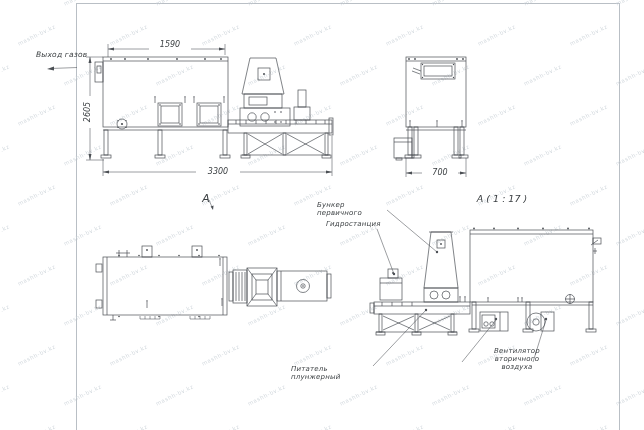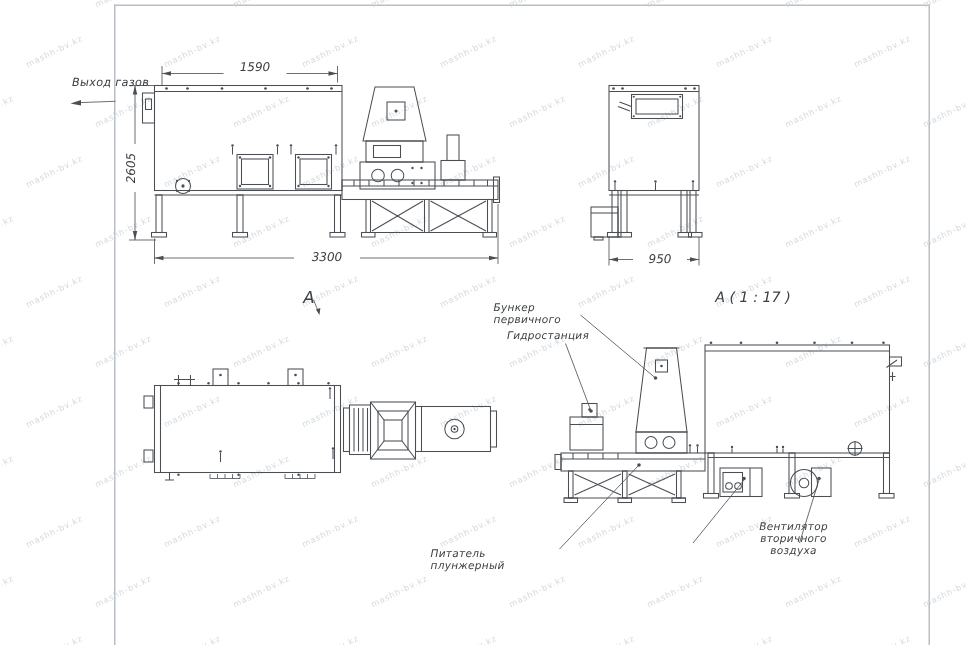--- a/index.html
+++ b/index.html
@@ -7,21 +7,21 @@
           font-family:"DejaVu Sans",sans-serif;}
   .sheet-border{position:absolute;left:76px;top:3px;width:542px;height:426px;
                 border:1px solid var(--sheet_border,#b9bfc5);border-bottom:none;}
   .wm-layer{position:absolute;left:0;top:0;width:644px;height:430px;pointer-events:none;z-index:1;}
   .wm{position:absolute;font-size:5.5px;color:var(--watermark,#ccd3d9);transform:rotate(-26deg);
       white-space:nowrap;letter-spacing:.6px;opacity:.85;}
   .view{position:absolute;z-index:2;color:var(--line,#4b4f54);}
   .view svg{display:block;}
   .overlay{position:absolute;left:0;top:0;z-index:3;color:var(--line,#4b4f54);}
   .lbl{position:absolute;z-index:4;font-style:italic;color:var(--label_text,#3c4043);
-       font-size:7px;line-height:1.12;letter-spacing:.2px;white-space:pre-line;margin-left:12px;}
+       font-size:7px;line-height:1.12;letter-spacing:.2px;white-space:pre-line;}
   .lbl.center{text-align:center;}
   .dim{position:absolute;z-index:4;font-style:italic;font-size:8px;line-height:10px;height:10px;
        color:var(--dim_text,#3c4043);text-align:center;background:#fff;padding:0 1px;}
   .dim.rot{transform:rotate(-90deg);transform-origin:center;}
   .viewname{position:absolute;z-index:4;font-style:italic;color:var(--label_text,#3c4043);text-align:center;}
 </style>
 </head>
 <body>
 
 <div class="canvas">
@@ -511,24 +511,24 @@
     </g>
     <g>
       <line x1="533" y1="362" x2="546" y2="320"></line>
       <circle cx="546" cy="319" r="1.2" fill="currentColor" stroke="none"></circle>
     </g>
   </svg>
 
   <div class="dim" style="left:149px;top:40px;width:40px;">1590</div>
   <div class="dim rot" style="left:72px;top:107px;width:30px;">2605</div>
   <div class="dim" style="left:196px;top:167px;width:42px;">3300</div>
-  <div class="dim" style="left:422px;top:168px;width:34px;">950</div>
+  <div class="dim" style="left:422px;top:168px;width:34px;">700</div>
 
   <div class="viewname" style="left:197px;top:192px;width:18px;font-size:11px;">А</div>
   <div class="viewname" style="left:458px;top:193px;width:88px;font-size:9.5px;">А ( 1 : 17 )</div>
 
   <div class="lbl" style="left:36px;top:51px;width:66px;font-size:7.5px;">Выход газов</div>
   <div class="lbl" style="left:317px;top:202px;width:72px;">Бункер первичного</div>
   <div class="lbl" style="left:326px;top:221px;width:58px;">Гидростанция</div>
-  <div class="lbl" style="left:275px;top:366px;width:82px;">Питатель плунжерный</div>
+  <div class="lbl" style="left:291px;top:366px;width:82px;">Питатель плунжерный</div>
   <div class="lbl center" style="left:481px;top:348px;width:72px;">Вентилятор вторичного воздуха</div>
 
 </div>
 
 </body></html>

